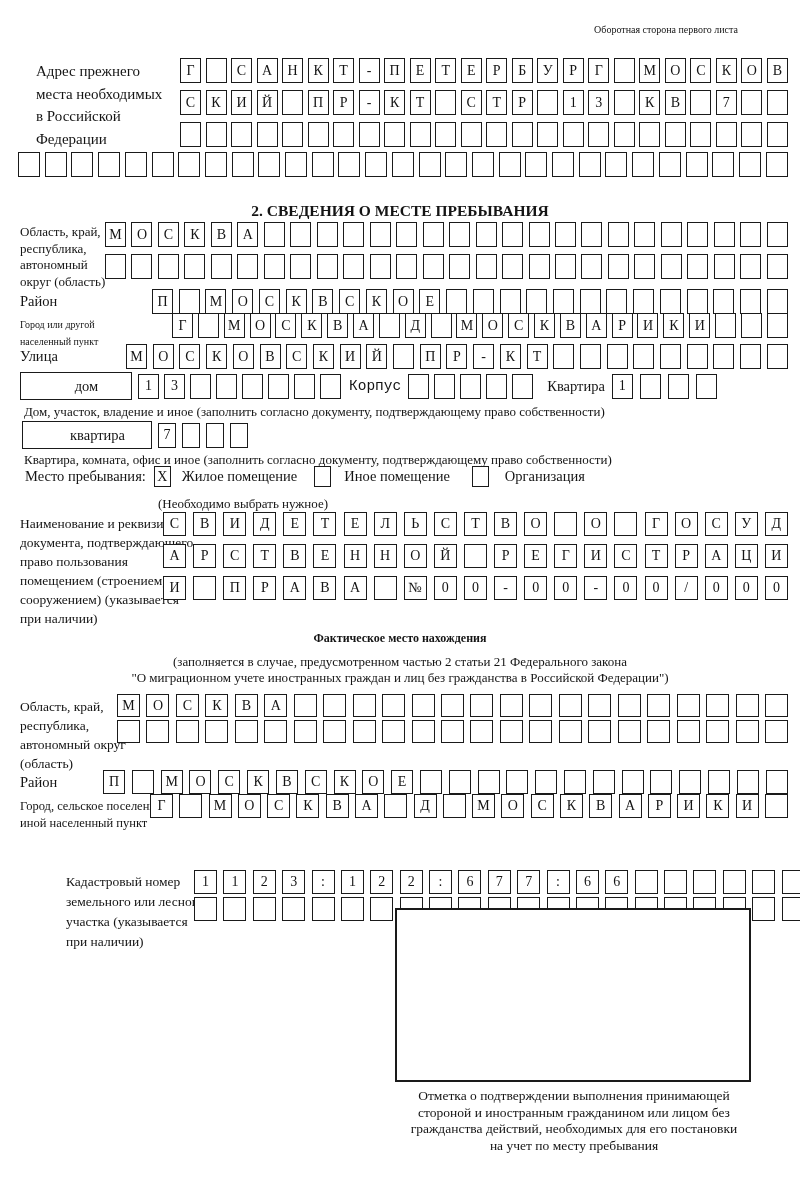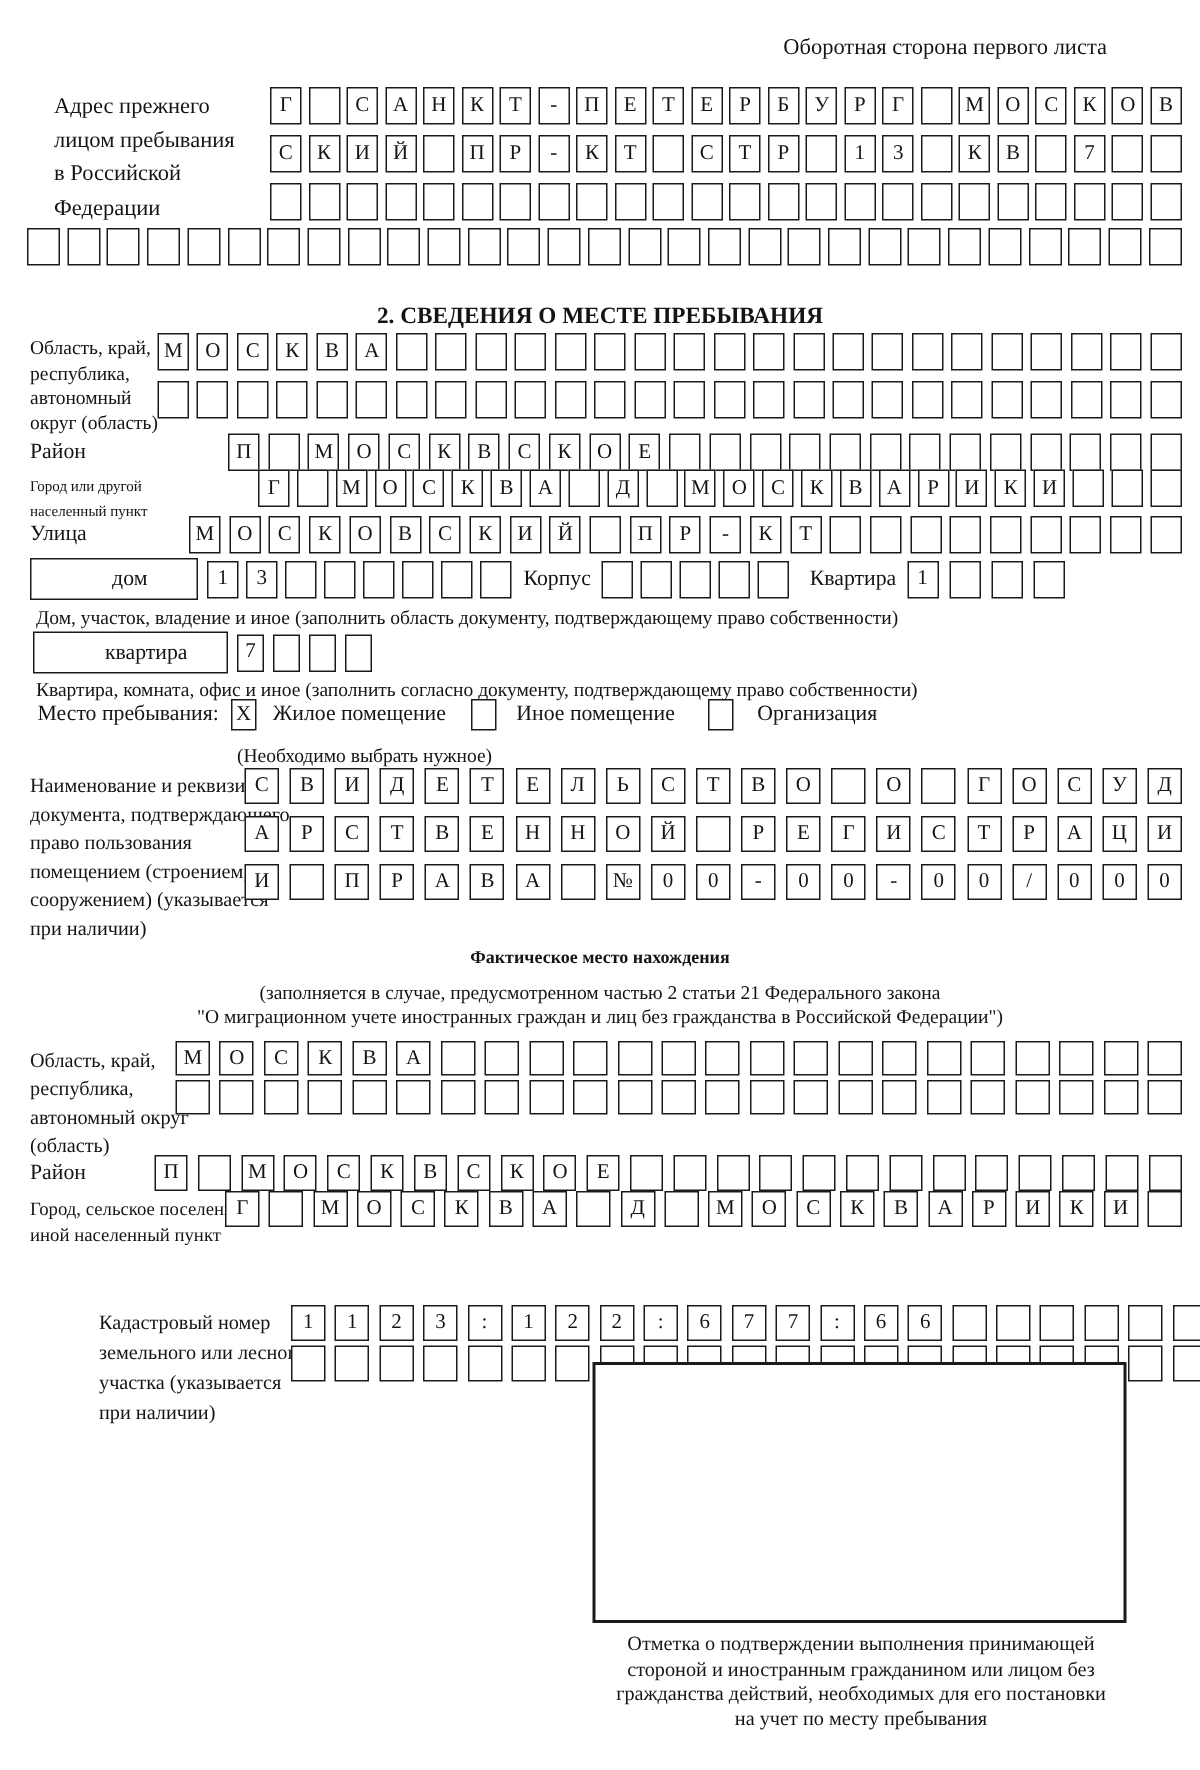--- a/index.html
+++ b/index.html
@@ -18,21 +18,21 @@
   .cell {
     flex:none; width:var(--cw,21px); height:var(--ch,25px);
     border:1.6px solid #1a1a1a; background:#fff;
     display:flex; align-items:center; justify-content:center;
     font-size:14px; line-height:1;
   }
   .mb7 { margin-bottom:7px; }
   .mb3 { margin-bottom:3px; }
   .mb8 { margin-bottom:8px; }
 
-  .title { top:24px; right:62px; font-size:15px; }
+  .title { top:24px; right:62px; font-size:10px; }
   .hdr { width:100%; text-align:center; font-weight:bold; font-size:15.5px; }
   .note { font-size:13px; }
   .cnote { width:100%; text-align:center; font-size:13px; line-height:16px; }
 
   .wbox { flex:none; border:1.6px solid #1a1a1a; height:28px;
           display:flex; align-items:center; justify-content:center; font-size:14.5px;padding-left:21px; }
   .il { flex:none; font-size:14.5px; margin:4px 7px 0 8px; }
   .cbox { flex:none; width:17px; height:21px; border:1.6px solid #1a1a1a;
           display:inline-flex; align-items:center; justify-content:center; font-size:14px; }
   .stay { position:absolute; left:25px; top:466px; display:flex; align-items:center; font-size:14.5px; }
@@ -42,21 +42,21 @@
 </head>
 <body>
 
 <div class="page">
 
   <div class="abs title">Оборотная сторона первого листа</div>
 
   <div class="f" style="top:58px;">
     <div class="lab" style="width:160px; font-size:15px; line-height:22.5px; padding:2px 0 0 16px;">
         <div>Адрес прежнего</div>
-        <div>лицом пребывания</div>
+        <div>места необходимых</div>
         <div>в Российской</div>
         <div>Федерации</div>
       </div>
     <div class="ccol">
       <div class="cells mb7">
           <span class="cell">Г</span>
           <span class="cell"></span>
           <span class="cell">С</span>
           <span class="cell">А</span>
           <span class="cell">Н</span>
@@ -336,37 +336,37 @@
     <div class="cells gap" style="margin-left:6px;">
         <span class="cell">1</span>
         <span class="cell">3</span>
         <span class="cell"></span>
         <span class="cell"></span>
         <span class="cell"></span>
         <span class="cell"></span>
         <span class="cell"></span>
         <span class="cell"></span>
       </div>
-    <div class="il" style="margin-top:0;">Корпус</div>
+    <div class="il" style="margin-top:0;font-family:Liberation Mono, monospace;">Корпус</div>
     <div class="cells gap">
         <span class="cell"></span>
         <span class="cell"></span>
         <span class="cell"></span>
         <span class="cell"></span>
         <span class="cell"></span>
       </div>
     <div class="il" style="margin-top:0; margin-left:14px;">Квартира</div>
     <div class="cells gap" style="gap:7px;">
         <span class="cell">1</span>
         <span class="cell"></span>
         <span class="cell"></span>
         <span class="cell"></span>
       </div>
   </div>
-  <div class="abs note" style="left:24px; top:404px;">Дом, участок, владение и иное (заполнить область документу, подтверждающему право собственности)</div>
+  <div class="abs note" style="left:24px; top:404px;">Дом, участок, владение и иное (заполнить согласно документу, подтверждающему право собственности)</div>
 
   <div class="f" style="left:22px; top:421px; align-items:center;">
     <div class="wbox" style="width:130px;">квартира</div>
     <div class="cells gap" style="margin-left:6px; gap:6px; --cw:18px;">
         <span class="cell">7</span>
         <span class="cell"></span>
         <span class="cell"></span>
         <span class="cell"></span>
       </div>
   </div>

